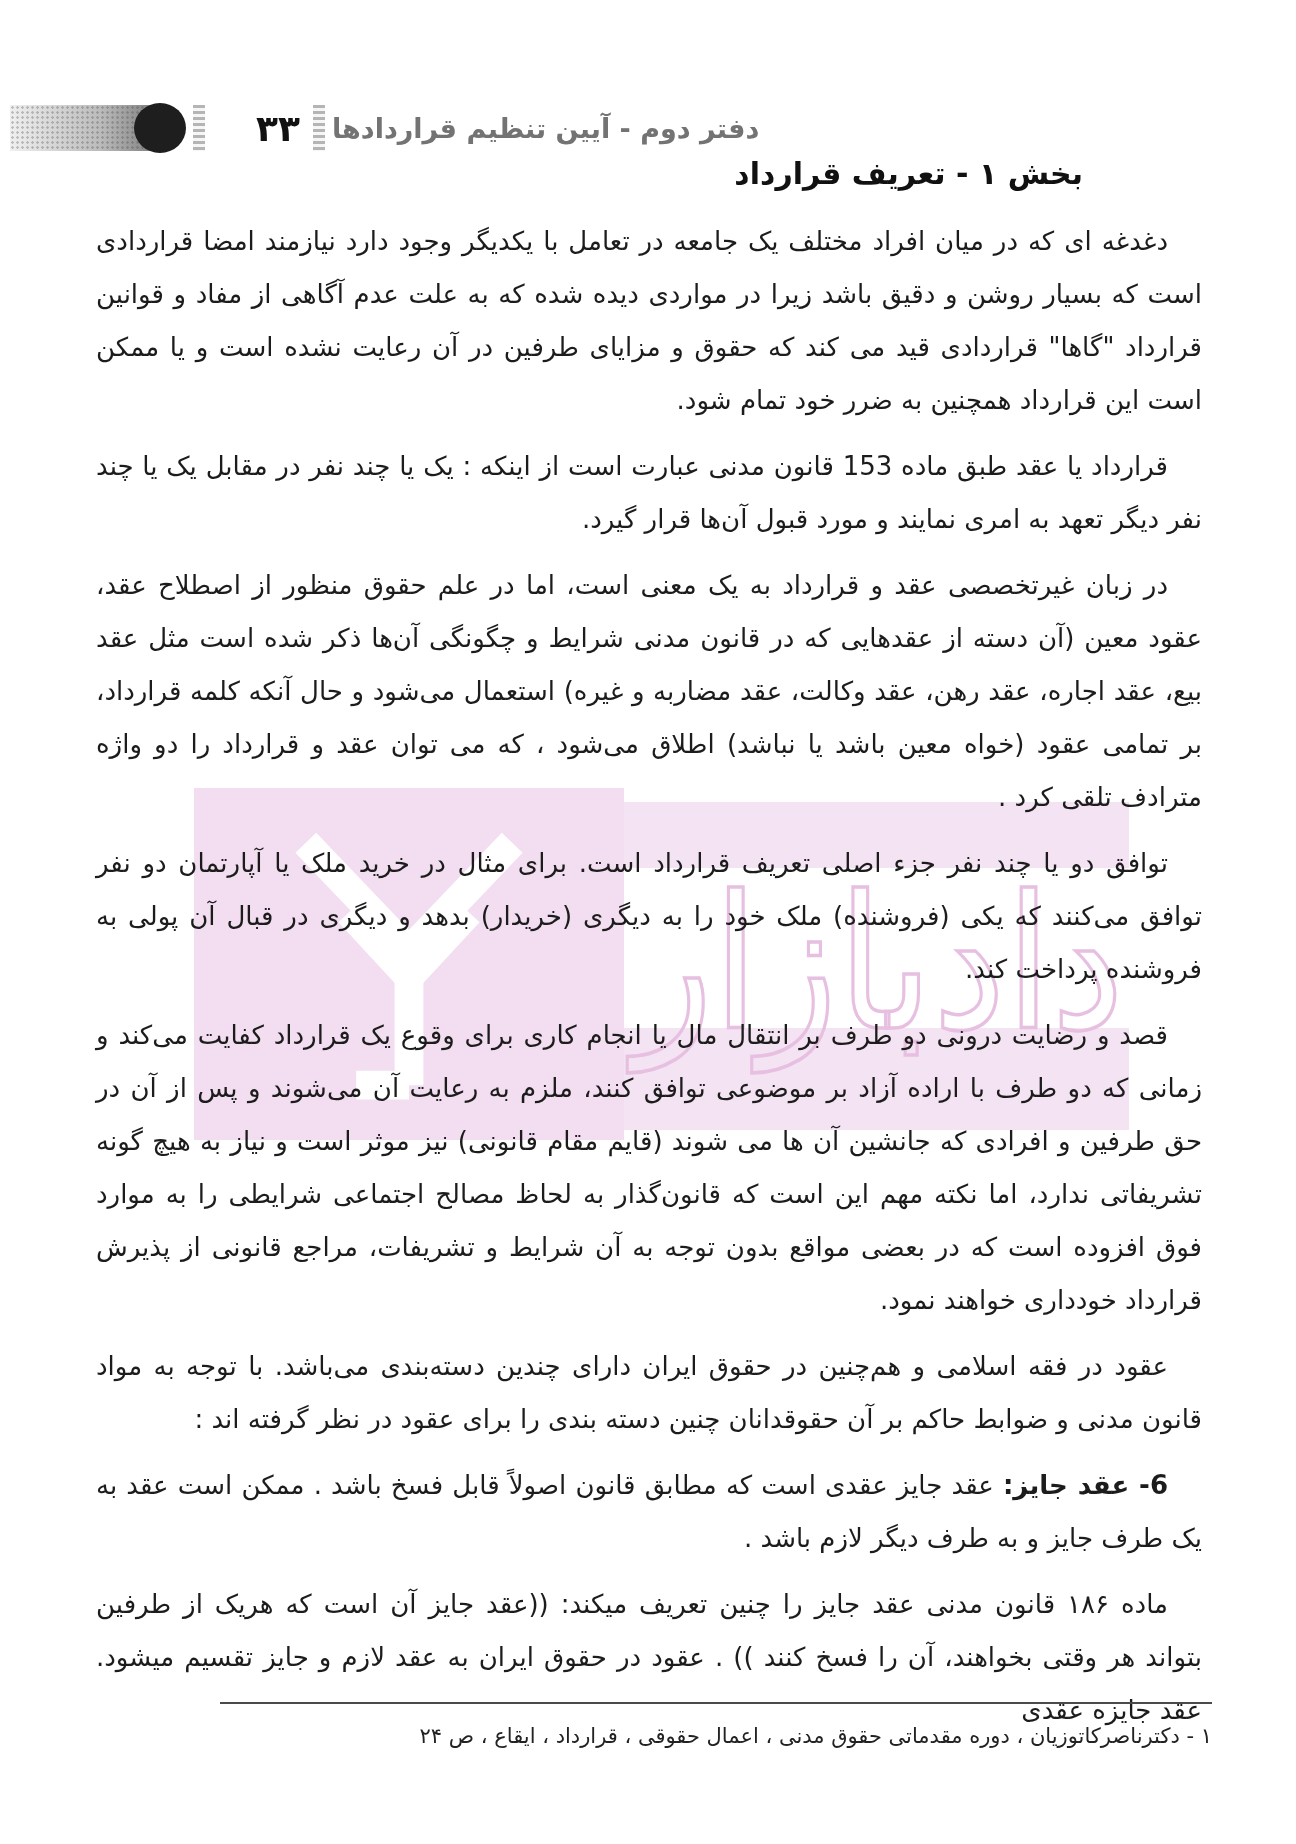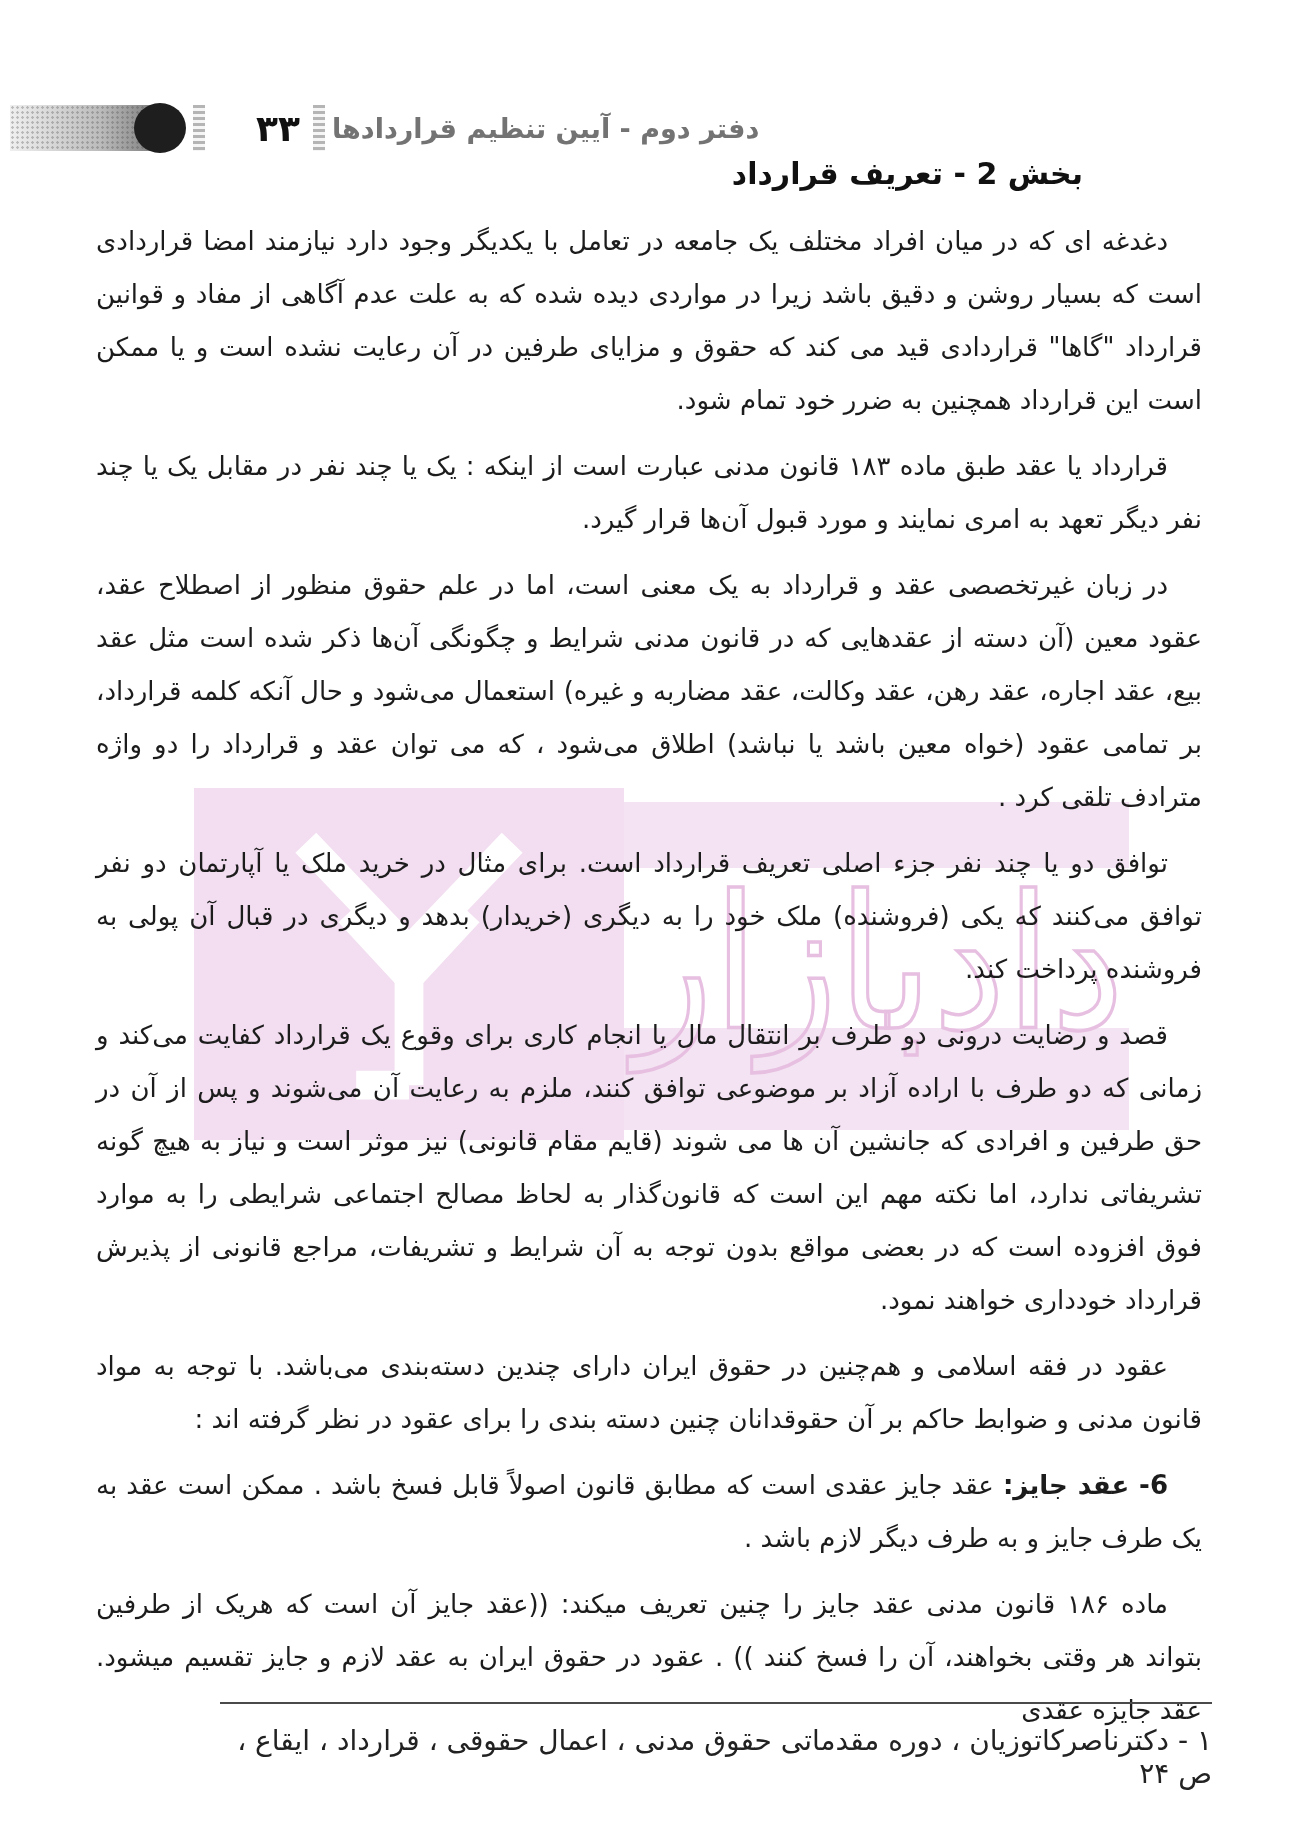--- a/index.html
+++ b/index.html
@@ -62,21 +62,21 @@
   }
   .lead-bold { font-weight:bold; }
   sup.fn-ref { font-size:15px; line-height:0; }
 
   
   .footnote-block {
     position:absolute; top:1702px; left:220px; width:992px;
     border-top:2px solid #4a4a4a; padding-top:20px;
     direction:rtl; text-align:right; z-index:2;
   }
-  .footnote-text { font-size:28px; color:#222; }
+  .footnote-text { font-size:21px; color:#222; }
 </style>
 </head>
 <body>
 
 <div class="page-header">
   <div class="grad-bar"></div>
   <div class="header-dot"></div>
   <div class="dash-strip"></div>
   <div class="page-num">۳۳</div>
   <div class="dash-strip"></div>
@@ -94,24 +94,24 @@
       <path d="M100 120 L100 216"></path>
       <path d="M56 216 L100 216"></path>
     </g>
   </svg>
   <svg class="wm-word" viewBox="0 0 520 352" xmlns="http://www.w3.org/2000/svg">
     <text x="260" y="240" text-anchor="middle" direction="rtl" font-family="DejaVu Sans, sans-serif" font-size="185" fill="none" stroke="#e7bfe1" stroke-width="3.5" textLength="490" lengthAdjust="spacingAndGlyphs">دادبازار</text>
   </svg>
 </div>
 
 <div class="content">
-  <h2 class="section-title">بخش 2 - تعریف قرارداد</h2>
+  <h2 class="section-title">بخش ۱ - تعریف قرارداد</h2>
 
   <p>دغدغه ای که در میان افراد مختلف یک جامعه در تعامل با یکدیگر وجود دارد نیازمند امضا قراردادی است که بسیار روشن و دقیق باشد زیرا در مواردی دیده شده که به علت عدم آگاهی از مفاد و قوانین قرارداد "گاها" قراردادی قید می کند که حقوق و مزایای طرفین در آن رعایت نشده است و یا ممکن است این قرارداد همچنین به ضرر خود تمام شود.</p>
-  <p>قرارداد یا عقد طبق ماده ۱۸۳ قانون مدنی عبارت است از اینکه : یک یا چند نفر در مقابل یک یا چند نفر دیگر تعهد به امری نمایند و مورد قبول آن‌ها قرار گیرد.</p>
+  <p>قرارداد یا عقد طبق ماده 153 قانون مدنی عبارت است از اینکه : یک یا چند نفر در مقابل یک یا چند نفر دیگر تعهد به امری نمایند و مورد قبول آن‌ها قرار گیرد.</p>
   <p>در زبان غیرتخصصی عقد و قرارداد به یک معنی است، اما در علم حقوق منظور از اصطلاح عقد، عقود معین (آن دسته از عقدهایی که در قانون مدنی شرایط و چگونگی آن‌ها ذکر شده است مثل عقد بیع، عقد اجاره، عقد رهن، عقد وکالت، عقد مضاربه و غیره) استعمال می‌شود و حال آنکه کلمه قرارداد، بر تمامی عقود (خواه معین باشد یا نباشد) اطلاق می‌شود ، که می توان عقد و قرارداد را دو واژه مترادف تلقی کرد .</p>
   <p>توافق دو یا چند نفر جزء اصلی تعریف قرارداد است. برای مثال در خرید ملک یا آپارتمان دو نفر توافق می‌کنند که یکی (فروشنده) ملک خود را به دیگری (خریدار) بدهد و دیگری در قبال آن پولی به فروشنده پرداخت کند.</p>
   <p>قصد و رضایت درونی دو طرف بر انتقال مال یا انجام کاری برای وقوع یک قرارداد کفایت می‌کند و زمانی که دو طرف با اراده آزاد بر موضوعی توافق کنند، ملزم به رعایت آن می‌شوند و پس از آن در حق طرفین و افرادی که جانشین آن ها می شوند (قایم مقام قانونی) نیز موثر است و نیاز به هیچ گونه تشریفاتی ندارد، اما نکته مهم این است که قانون‌گذار به لحاظ مصالح اجتماعی شرایطی را به موارد فوق افزوده است که در بعضی مواقع بدون توجه به آن شرایط و تشریفات، مراجع قانونی از پذیرش قرارداد خودداری خواهند نمود.</p>
   <p>عقود در فقه اسلامی و هم‌چنین در حقوق ایران دارای چندین دسته‌بندی می‌باشد. با توجه به مواد قانون مدنی و ضوابط حاکم بر آن حقوقدانان چنین دسته بندی را برای عقود در نظر گرفته اند :</p>
   <p><span class="lead-bold">6- عقد جایز:</span><span> عقد جایز عقدی است که مطابق قانون اصولاً قابل فسخ باشد . ممکن است عقد به یک طرف جایز و به طرف دیگر لازم باشد .</span></p>
   <p>ماده ۱۸۶ قانون مدنی عقد جایز را چنین تعریف میکند: ((عقد جایز آن است که هریک از طرفین بتواند هر وقتی بخواهند، آن را فسخ کنند )) . عقود در حقوق ایران به عقد لازم و جایز تقسیم میشود. عقد جایزه عقدی</p>
 </div>
 
 <div class="footnote-block">
   <div class="footnote-text">۱ - دکترناصرکاتوزیان ، دوره مقدماتی حقوق مدنی ، اعمال حقوقی ، قرارداد ، ایقاع ، ص ۲۴</div>

